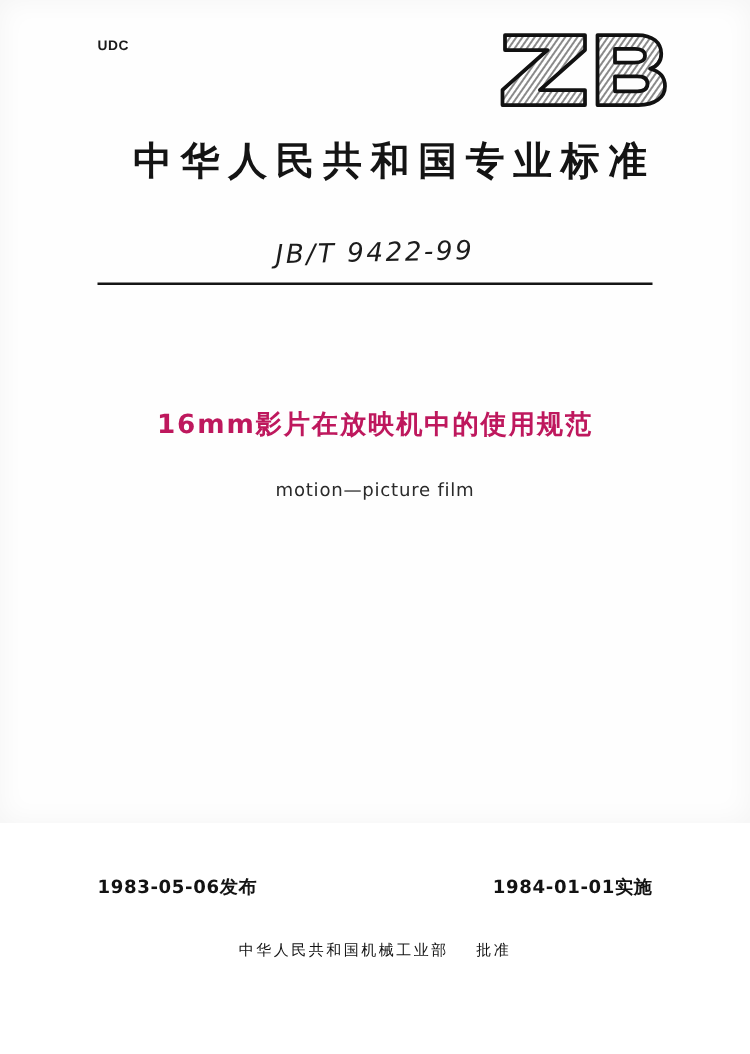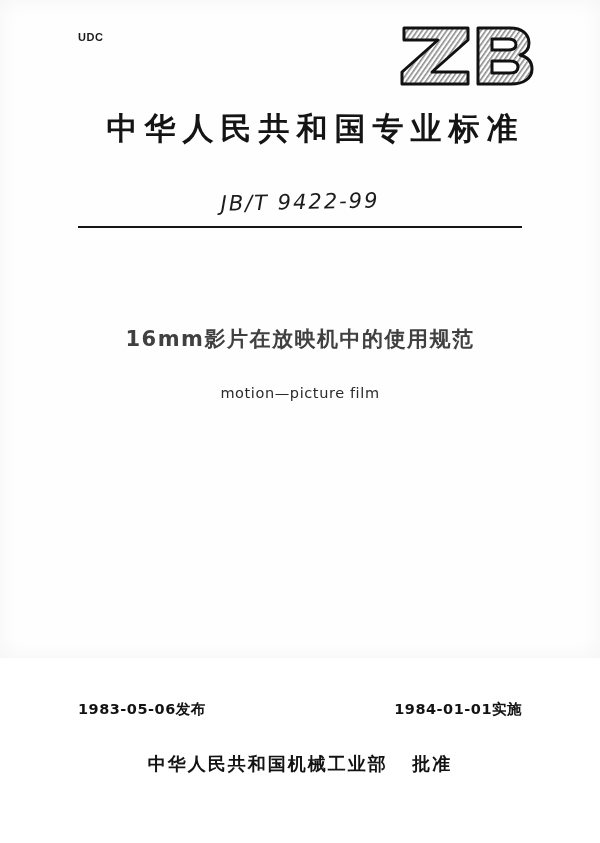--- a/index.html
+++ b/index.html
@@ -91,21 +91,21 @@
   .cn-title {
     position: absolute;
     left: 0;
     right: 0;
     top: 325px;
     text-align: center;
     font-family: "DejaVu Sans", sans-serif;
     font-weight: bold;
     font-size: 21px;
     letter-spacing: 1.5px;
-    color: #404040;
+    color: #be185d;
   }
 
   
   .en-title {
     position: absolute;
     left: 0;
     right: 0;
     top: 380px;
     text-align: center;
     font-family: "DejaVu Sans", sans-serif;
@@ -132,22 +132,22 @@
   }
 
   
   .issuer {
     position: absolute;
     left: 0;
     right: 0;
     top: 752px;
     text-align: center;
     font-family: "DejaVu Sans", sans-serif;
-    font-weight: bold;
-    font-size: 18px;
+    font-weight: normal;
+    font-size: 12px;
     letter-spacing: 2px;
     color: #131313;
   }
   .issuer .approve {
     margin-left: 16px;
     letter-spacing: 2px;
   }
 
   
   .edge-shade {

